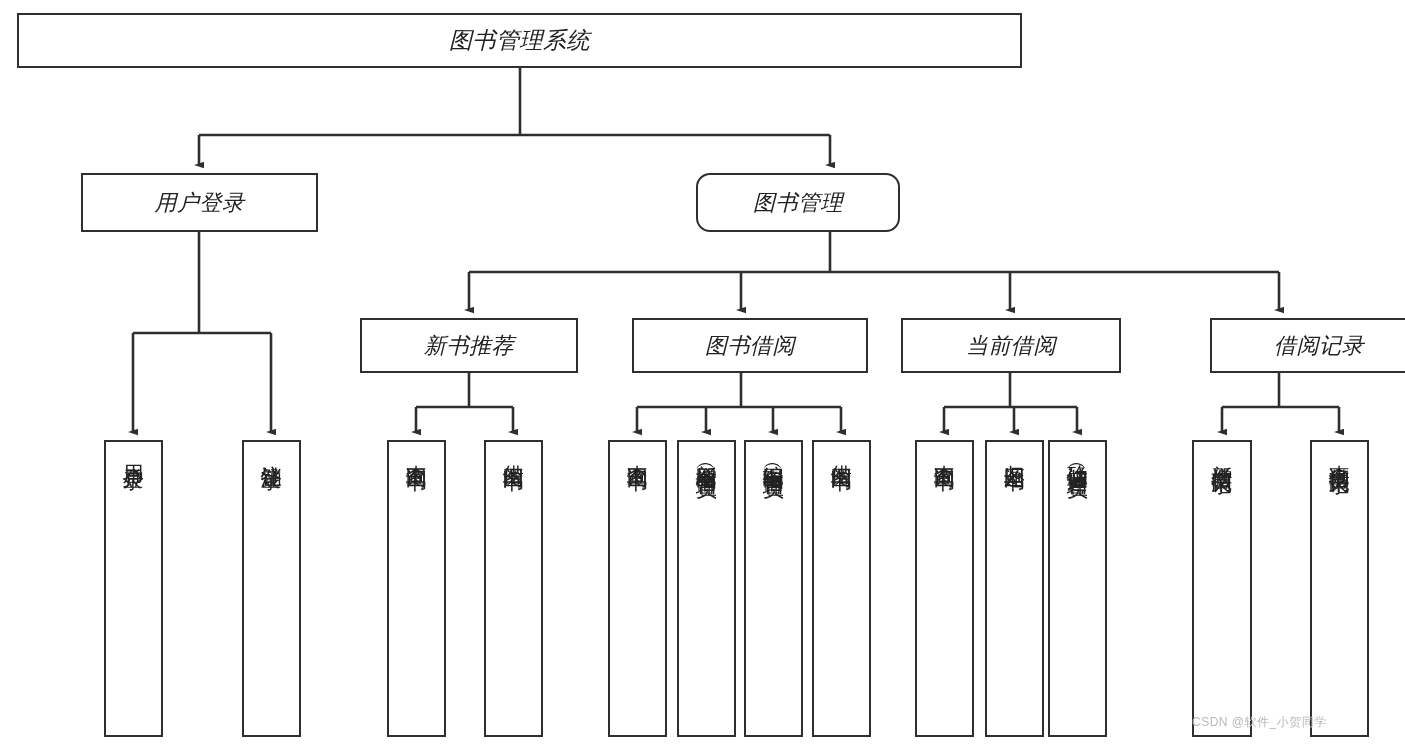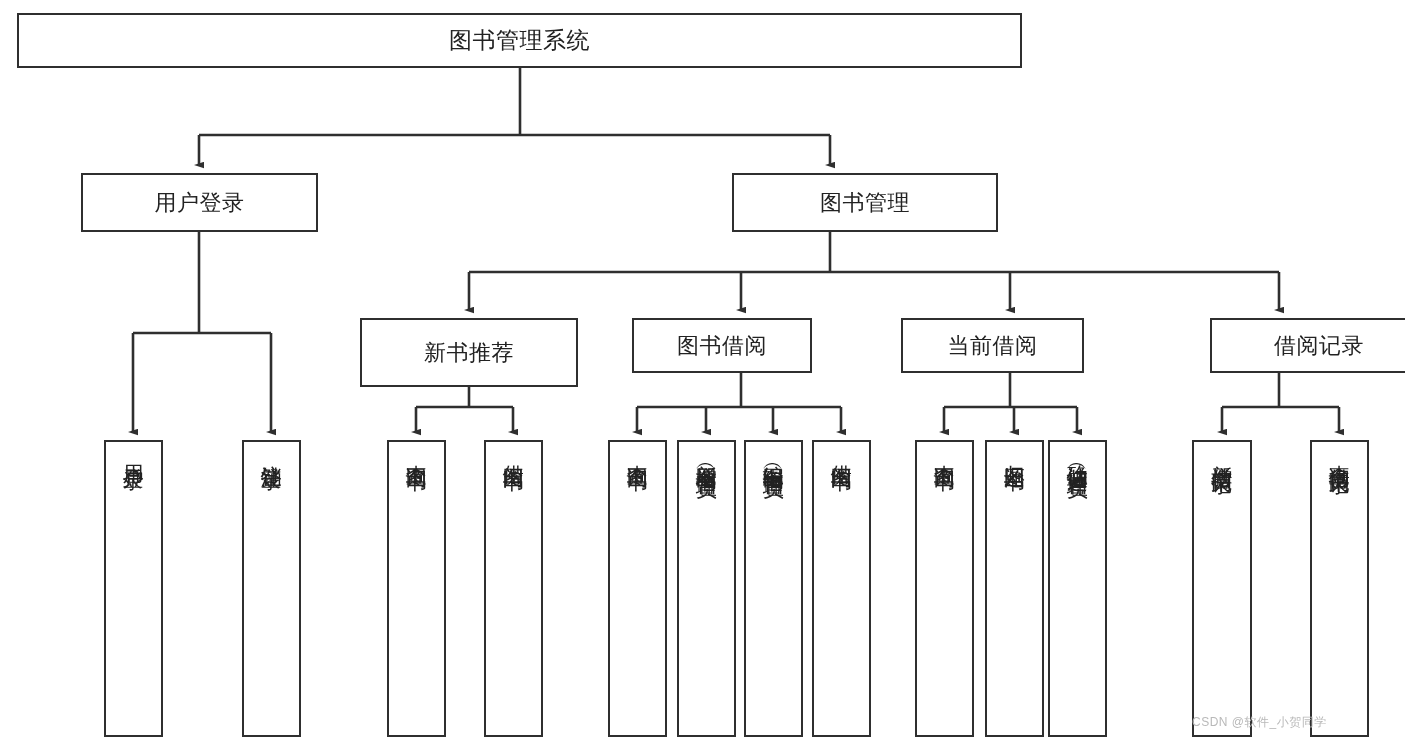--- a/index.html
+++ b/index.html
@@ -40,20 +40,21 @@
   }
   .node .label {
     color: #222222;
     font-size: 22px;
     line-height: 1.18;
     letter-spacing: 0.5px;
     white-space: nowrap;
   }
   .node.horiz .label {
     writing-mode: horizontal-tb;
+    font-style: italic;
   }
   .node.vert {
     align-items: flex-start;
     justify-content: center;
     padding-top: 6px;
   }
   .node.vert .label {
     writing-mode: vertical-rl;
     text-orientation: upright;
     font-size: 21px;
@@ -130,31 +131,31 @@
     </g>
   </svg>
 
   <div class="node horiz root" style="left: 17px; top: 13px; width: 1005px; height: 55px;">
     <span class="label">图书管理系统</span>
   </div>
 
   <div class="node horiz" style="left: 81px; top: 173px; width: 237px; height: 59px;">
     <span class="label">用户登录</span>
   </div>
-  <div class="node horiz" style="left: 732px; top: 173px; width: 266px; height: 59px;">
+  <div class="node horiz" style="left: 696px; top: 173px; width: 204px; height: 59px; border-radius: 14px;">
     <span class="label">图书管理</span>
   </div>
 
-  <div class="node horiz" style="left: 360px; top: 318px; width: 218px; height: 69px;">
+  <div class="node horiz" style="left: 360px; top: 318px; width: 218px; height: 55px;">
     <span class="label">新书推荐</span>
   </div>
-  <div class="node horiz" style="left: 632px; top: 318px; width: 180px; height: 55px;">
+  <div class="node horiz" style="left: 632px; top: 318px; width: 236px; height: 55px;">
     <span class="label">图书借阅</span>
   </div>
-  <div class="node horiz" style="left: 901px; top: 318px; width: 183px; height: 55px;">
+  <div class="node horiz" style="left: 901px; top: 318px; width: 220px; height: 55px;">
     <span class="label">当前借阅</span>
   </div>
   <div class="node horiz" style="left: 1170px; top: 318px; width: 218px; height: 55px; margin-left: 40px;">
     <span class="label">借阅记录</span>
   </div>
 
   <div class="node vert" style="left: 104px; top: 440px; width: 59px; height: 297px;">
     <span class="label">用户登录</span>
   </div>
   <div class="node vert" style="left: 242px; top: 440px; width: 59px; height: 297px;">

